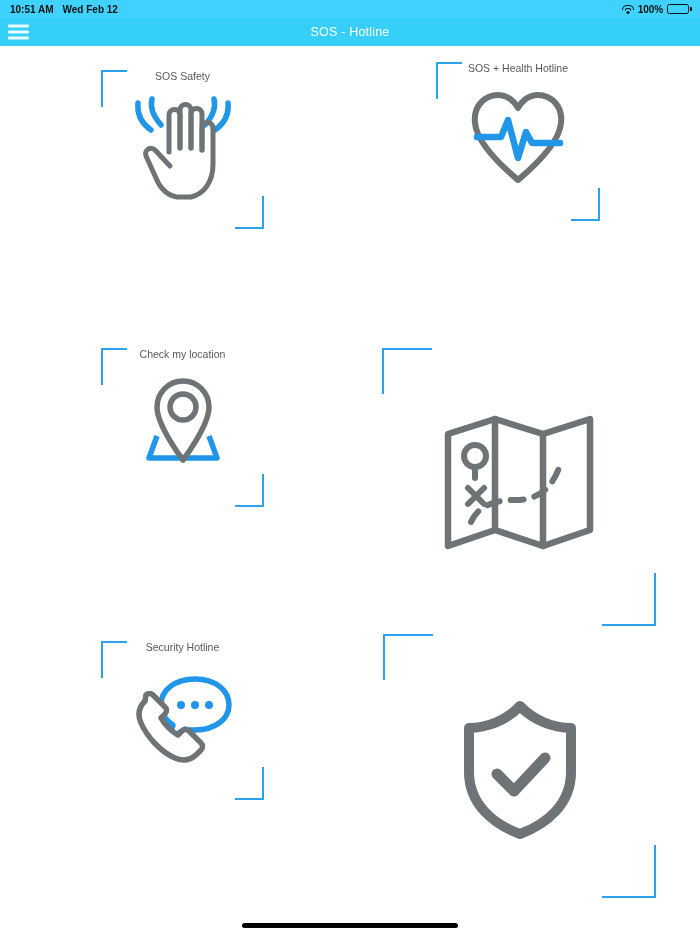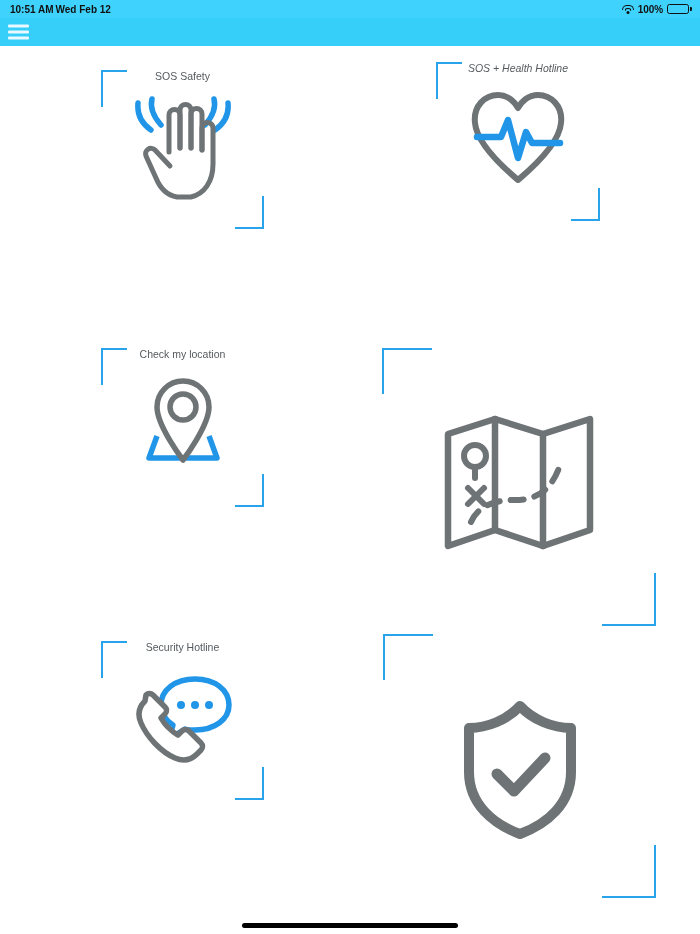--- a/index.html
+++ b/index.html
@@ -12,21 +12,21 @@
 
   
   .statusbar {
     position: absolute; top: 0; left: 0;
     width: 700px; height: 18px;
     background: #3FD2FC;
     display: flex; align-items: center;
     padding: 0 8px 0 10px;
     font-size: 10px; font-weight: bold; color: #111;
   }
-  .sb-left { display: flex; align-items: center; gap: 2px; }
+  .sb-left { display: flex; align-items: center; gap: 9px; }
   .sb-right { margin-left: auto; display: flex; gap: 4px; }
   .wifi-icon { width: 12px; height: 10px; position: relative; display:inline-block; }
   .wifi-icon i {
     position: absolute; left: 50%; transform: translateX(-50%);
     border: 1.4px solid #111; border-bottom: none; border-radius: 9px 9px 0 0;
     display:block;
   }
   .wifi-icon i:nth-child(1) { width: 12px; height: 5px; top: 1px; }
   .wifi-icon i:nth-child(2) { width: 7px;  height: 3px; top: 4px; }
   .wifi-icon i:nth-child(3) {
@@ -105,20 +105,21 @@
     </span>
   </div>
 </div>
 
 <div class="navbar">
   <div class="hamburger">
     <span></span>
       <span></span>
       <span></span>
   </div>
+  <div class="nav-title">SOS - Hotline</div>
 </div>
 
 <div class="card" style="left:101px; top:62px; width:163px; height:159px;margin-top:8px;">
   <div class="card-label">SOS Safety</div>
   <span class="brk brk-tl" style="width:26px;height:37px;"></span>
   <span class="brk brk-br" style="width:29px;height:33px;"></span>
   <div class="card-icon" style="top:22px;width:96px;height:110px;">
     <svg viewBox="0 0 96 110" width="96" height="110">
       <g fill="none" stroke="#2196E8" stroke-width="5.5" stroke-linecap="round">
         <path d="M26 33 C18 24, 15 15, 17 7"></path>
@@ -132,21 +133,21 @@
         <path d="M56 56 V22 a5.5 5.5 0 0 1 11 0 V58"></path>
         <path d="M67 58 V36 a5.5 5.5 0 0 1 11 0 V72
                  c0 18 -9 30 -22 33
                  h-14 c-11 -2 -17 -9 -21 -19
                  l-10 -22 a5.5 5.5 0 0 1 9 -6 l15 16"></path>
       </g>
     </svg>
   </div>
 </div>
 
-<div class="card" style="left:436px; top:62px; width:164px; height:159px;font-style:italic;">
+<div class="card" style="left:436px; top:62px; width:164px; height:159px;">
   <div class="card-label">SOS + Health Hotline</div>
   <span class="brk brk-tl" style="width:26px;height:37px;"></span>
   <span class="brk brk-br" style="width:29px;height:33px;"></span>
   <div class="card-icon" style="top:28px;width:102px;height:96px;">
     <svg viewBox="0 0 102 96" width="102" height="96">
       <path d="M51 90 C44 84, 10 56, 8 33 C6 16, 18 5, 31 5 C41 5, 48 12, 51 18
                C54 12, 61 5, 71 5 C84 5, 96 16, 94 33 C92 56, 58 84, 51 90 Z" fill="none" stroke="#6E7376" stroke-width="6" stroke-linejoin="round"></path>
       <path d="M10 47 H34 L41 30 L51 68 L59 42 L65 53 H93" fill="none" stroke="#2196E8" stroke-width="6.5" stroke-linecap="round" stroke-linejoin="round"></path>
     </svg>
   </div>

